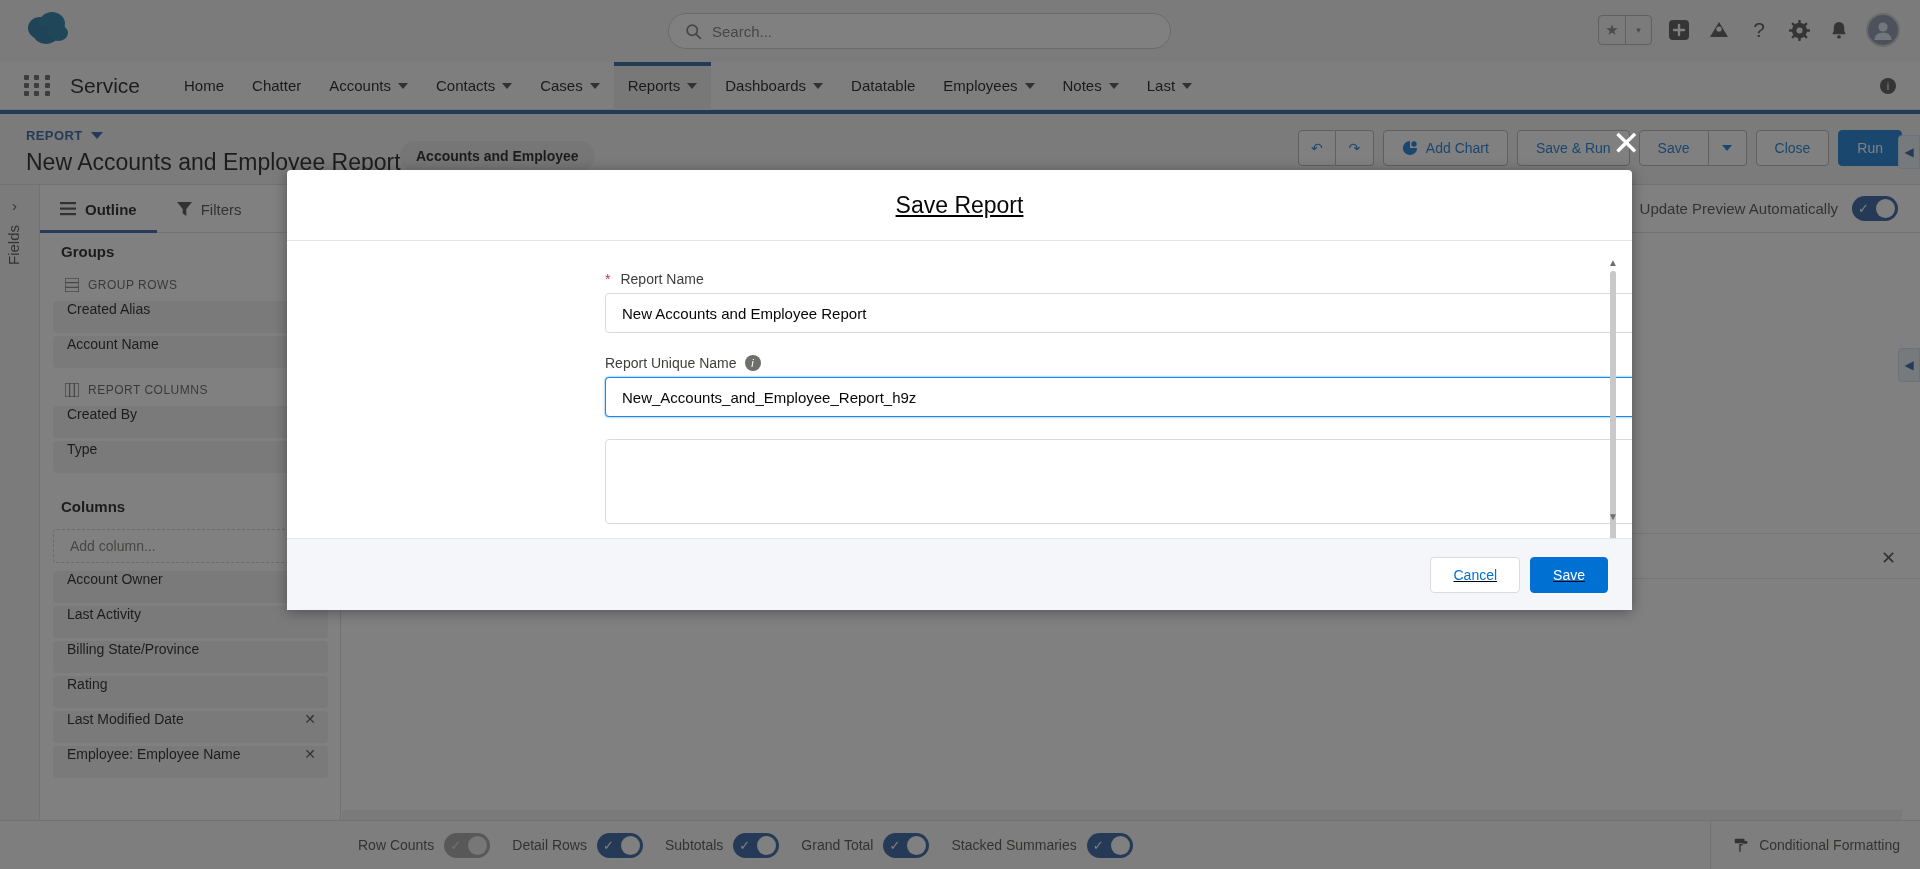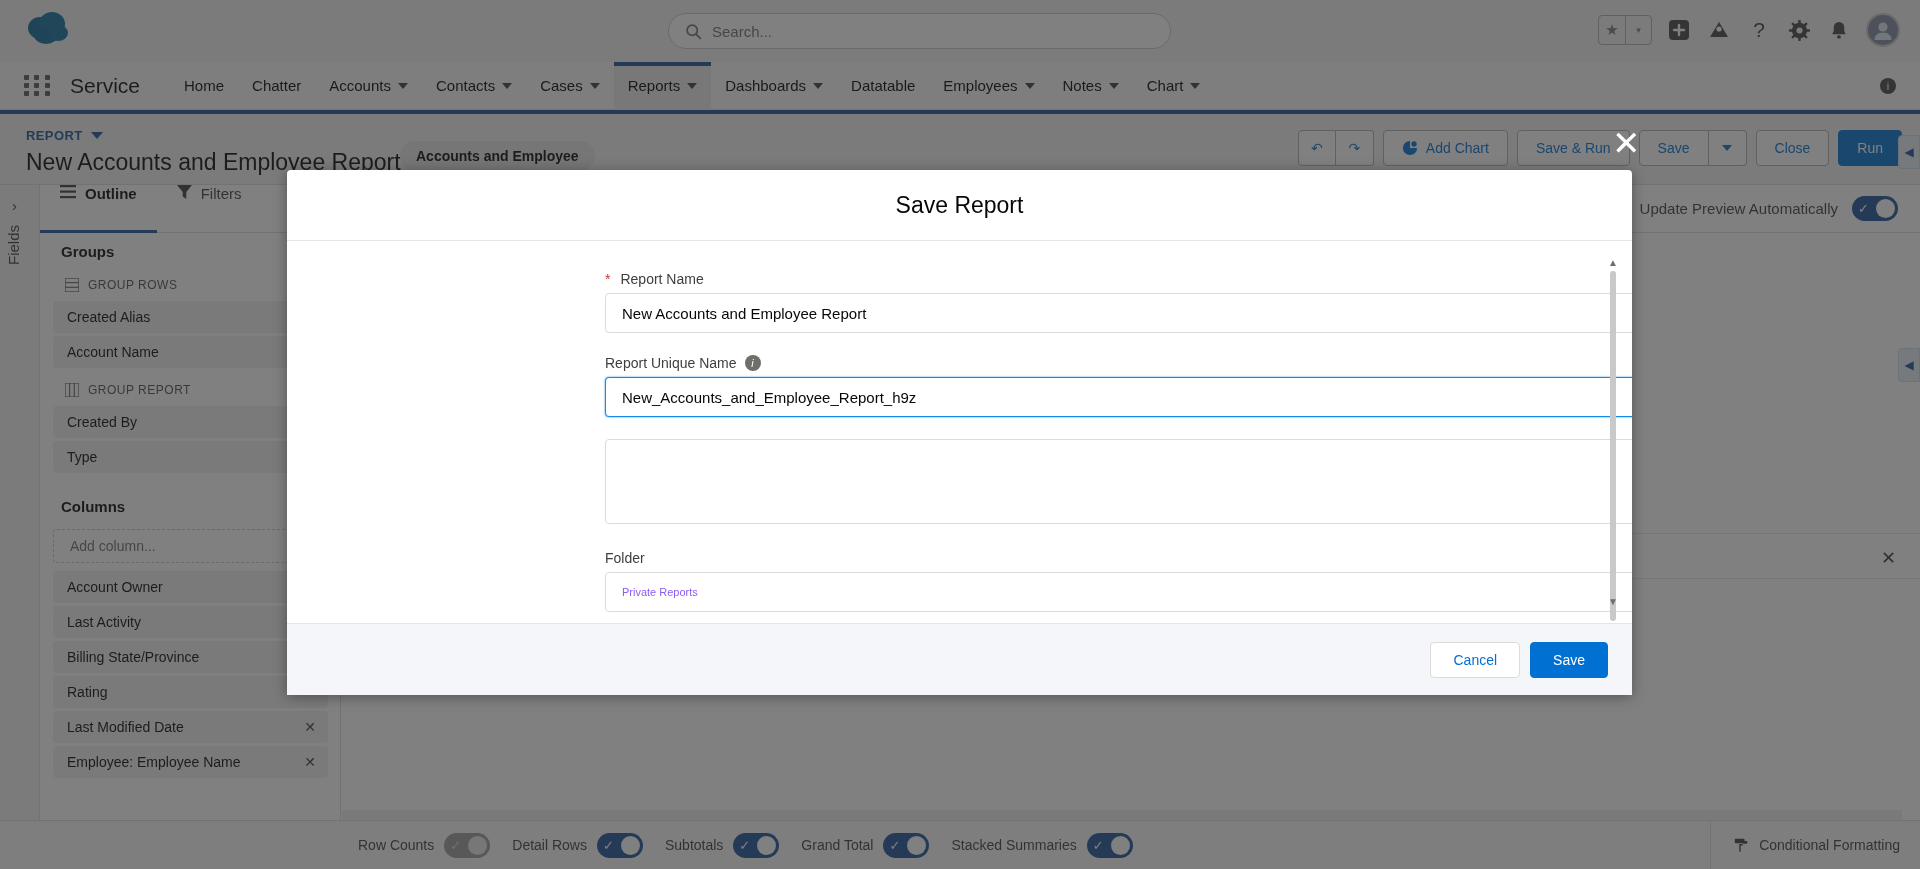--- a/index.html
+++ b/index.html
@@ -107,21 +107,21 @@
   .btn.addchart { gap: 8px; }
 
   
   .subheader {
     position: absolute; top: 185px; left: 0; width: 1920px; height: 48px;
     background: #fff; border-bottom: 1px solid #dddbda;
     display: flex; align-items: center;
   }
   .panel-tabs { position: absolute; left: 40px; top: 0; display: flex; height: 48px; }
   .panel-tab {
-    display: flex; align-items: flex-start; gap: 9px; padding: 0 20px; height: 48px;
+    display: flex; align-items: center; gap: 9px; padding: 0 20px; height: 48px;
     font-size: 15px; color: #3e3e3c; position: relative; cursor: pointer;
   }
   .panel-tab.active { font-weight: bold; color: #080707; }
   .panel-tab.active::after {
     content:""; position:absolute; left:0; right:0; bottom:0; height:3px; background:#1b5297;
   }
   .update-preview {
     position: absolute; right: 22px; display: flex; align-items: center; gap: 14px;
     font-size: 15px; color: #3e3e3c;
   }
@@ -159,21 +159,21 @@
     font-size: 15px; font-weight: bold; color: #080707; padding: 10px 20px 6px 20px;
     display: flex; align-items: center; justify-content: space-between;
   }
   .sub-label {
     font-size: 12px; color: #514f4d; letter-spacing: .5px; padding: 12px 20px 6px 24px;
     display: flex; align-items: center; gap: 9px;
   }
   .mini-ico { width: 14px; height: 14px; color: #706e6b; }
   .pill-row {
     margin: 3px 12px; height: 32px; background: #f0efef; border-radius: 4px;
-    display: flex; align-items: center; justify-content: space-between;
+    display: flex; align-items: flex-start; justify-content: space-between;
     padding: 0 12px 0 14px; font-size: 14px; color: #080707;
   }
   .pill-row .x { color: #3e3e3c; font-size: 14px; }
   .add-col {
     margin: 8px 12px; height: 34px; border: 1px dashed #c9c9c9; border-radius: 4px;
     display: flex; align-items: center; justify-content: space-between; padding: 0 12px 0 16px;
     font-size: 14px; color: #706e6b;
   }
 
   
@@ -205,23 +205,23 @@
     display: flex; align-items: center; justify-content: center; color: #1b5297; font-size: 12px;
   }
 
   
   .dim {
     position: absolute; inset: 0; background: rgba(43,43,43,0.6); z-index: 50;
   }
 
   
   .modal {
-    position: absolute; z-index: 60; left: 287px; top: 170px; width: 1345px; height: 525px;
+    position: absolute; z-index: 60; left: 287px; top: 170px; width: 1345px; height: 440px;
     background: #fff; border-radius: 4px; box-shadow: 0 2px 14px rgba(0,0,0,.35);
-    display: flex; flex-direction: column;
+    display: flex; flex-direction: column; text-decoration: underline;
   }
   .modal-header {
     height: 71px; border-bottom: 1px solid #e5e5e5; display: flex; align-items: center;
     justify-content: center;
   }
   .modal-title { font-size: 23px; color: #080707; }
   .modal-close {
     position: absolute; z-index: 70; left: 1612px; top: 128px; width: 34px; height: 34px;
     color: #fff; font-size: 34px; line-height: 30px; font-weight: 300; cursor: pointer;
   }
@@ -377,21 +377,21 @@
       </div>
       <div class="nav-item">
         <span>Employees</span>
         <span class="caret-dn"></span>
       </div>
       <div class="nav-item">
         <span>Notes</span>
         <span class="caret-dn"></span>
       </div>
       <div class="nav-item">
-        <span>Chart</span>
+        <span>Last</span>
         <span class="caret-dn"></span>
       </div>
       <div class="info-dot">i</div>
     </div>
 
     <div class="report-header">
       <div class="rh-eyebrow">
         <span>REPORT</span>
         <span class="caret"></span>
       </div>
@@ -486,21 +486,21 @@
       <div class="pill-row">
         <span>Account Name</span>
       </div>
 
       <div class="sub-label">
         <svg class="mini-ico" viewBox="0 0 14 14">
           <rect x="0" y="0" width="14" height="14" fill="none" stroke="#706e6b" stroke-width="1.4"></rect>
           <line x1="4.6" y1="0" x2="4.6" y2="14" stroke="#706e6b" stroke-width="1.2"></line>
           <line x1="9.3" y1="0" x2="9.3" y2="14" stroke="#706e6b" stroke-width="1.2"></line>
         </svg>
-        <span>GROUP REPORT</span>
+        <span>REPORT COLUMNS</span>
       </div>
       <div class="pill-row">
         <span>Created By</span>
       </div>
       <div class="pill-row">
         <span>Type</span>
       </div>
 
       <div class="section-title" style="padding-top:22px">
         <span>Columns</span>

